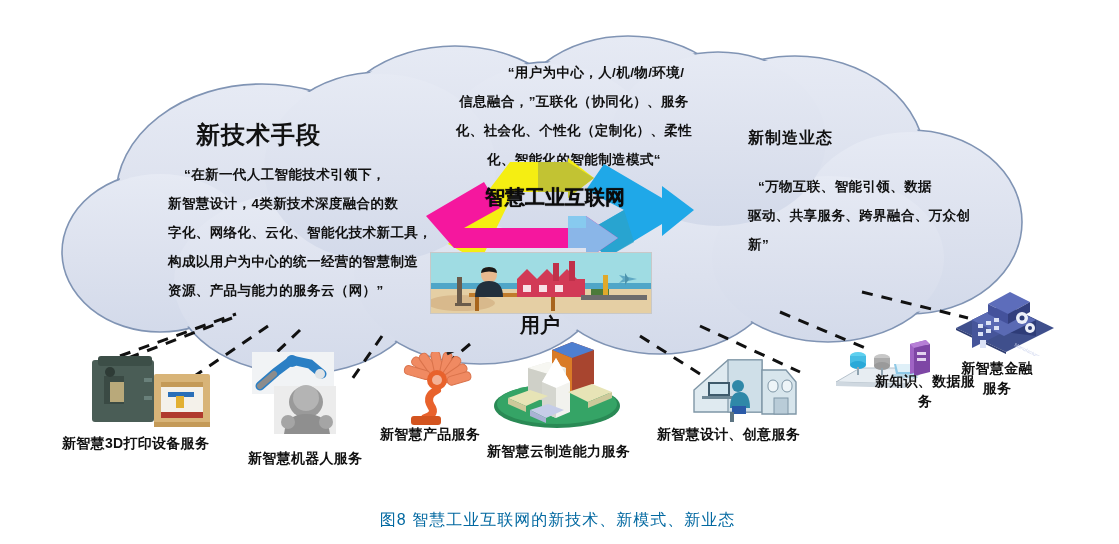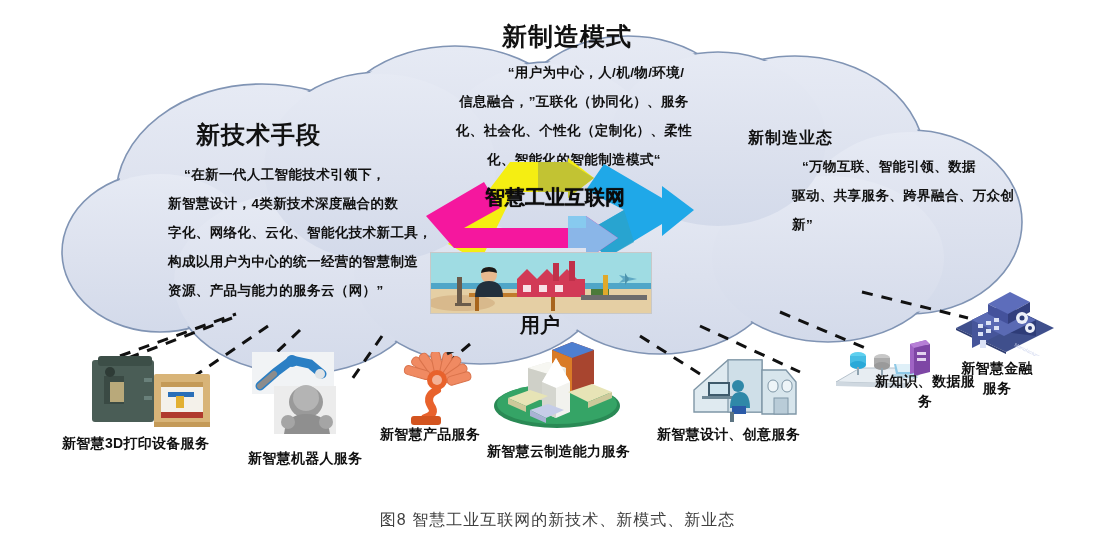--- a/index.html
+++ b/index.html
@@ -25,21 +25,21 @@
   #title-format{left:748px;top:128px;font-size:16px;}
 
   .body-text{
     color:#111;font-weight:bold;font-size:13.5px;line-height:29px;
     letter-spacing:.4px;
   }
   #body-mode{left:424px;top:58px;width:300px;text-align:center;}
   #body-mode .ln:first-child{padding-left:44px;}
   #body-tech{left:168px;top:160px;width:290px;}
   #body-tech .ln:first-child{padding-left:16px;}
-  #body-format{left:748px;top:152px;width:240px;margin-left:44px;}
+  #body-format{left:748px;top:172px;width:240px;}
   #body-format .ln:first-child{padding-left:10px;}
 
   
   #arrows{left:418px;top:158px;width:280px;height:108px;}
   #banner-word{
     left:430px;top:184px;width:250px;text-align:center;
     font-size:20px;font-weight:bold;color:#0b0b0b;
     letter-spacing:0px;white-space:nowrap;
     text-shadow:0 0 1px #000;
   }
@@ -55,21 +55,21 @@
   
   .icon-box{position:absolute;}
   .icon-label{
     position:absolute;font-size:14px;font-weight:bold;color:#111;
     white-space:pre-line;line-height:20px;letter-spacing:.3px;
   }
 
   
   #caption{
     left:0;top:510px;width:1115px;text-align:center;
-    font-size:16px;color:#404040;letter-spacing:1px;
+    font-size:16px;color:#0369a1;letter-spacing:1px;
   }
 </style>
 </head>
 <body>
 
 <div id="stage">
 
   <svg id="cloud-svg" viewBox="0 0 1119 544">
     <defs>
       <linearGradient id="cloudGrad" x1="0" y1="0" x2="0" y2="1">
@@ -120,21 +120,20 @@
       <line x1="382" y1="336" x2="350" y2="382"></line>
       <line x1="470" y1="344" x2="430" y2="378"></line>
       <line x1="640" y1="336" x2="700" y2="374"></line>
       <line x1="700" y1="326" x2="800" y2="372"></line>
       <line x1="780" y1="312" x2="870" y2="350"></line>
       <line x1="862" y1="292" x2="968" y2="318"></line>
       <line x1="120" y1="356" x2="236" y2="314"></line>
     </g>
   </svg>
 
-  <div class="abs cloud-title" id="title-mode">新制造模式</div>
 
   <div class="abs cloud-title" id="title-tech">新技术手段</div>
 
   <div class="abs cloud-title" id="title-format">新制造业态</div>
 
   <div class="abs body-text" id="body-mode">
     <div class="ln">“用户为中心，人/机/物/环境/</div>
     <div class="ln">信息融合，”互联化（协同化）、服务</div>
     <div class="ln">化、社会化、个性化（定制化）、柔性</div>
     <div class="ln">化、智能化的智能制造模式“</div>

